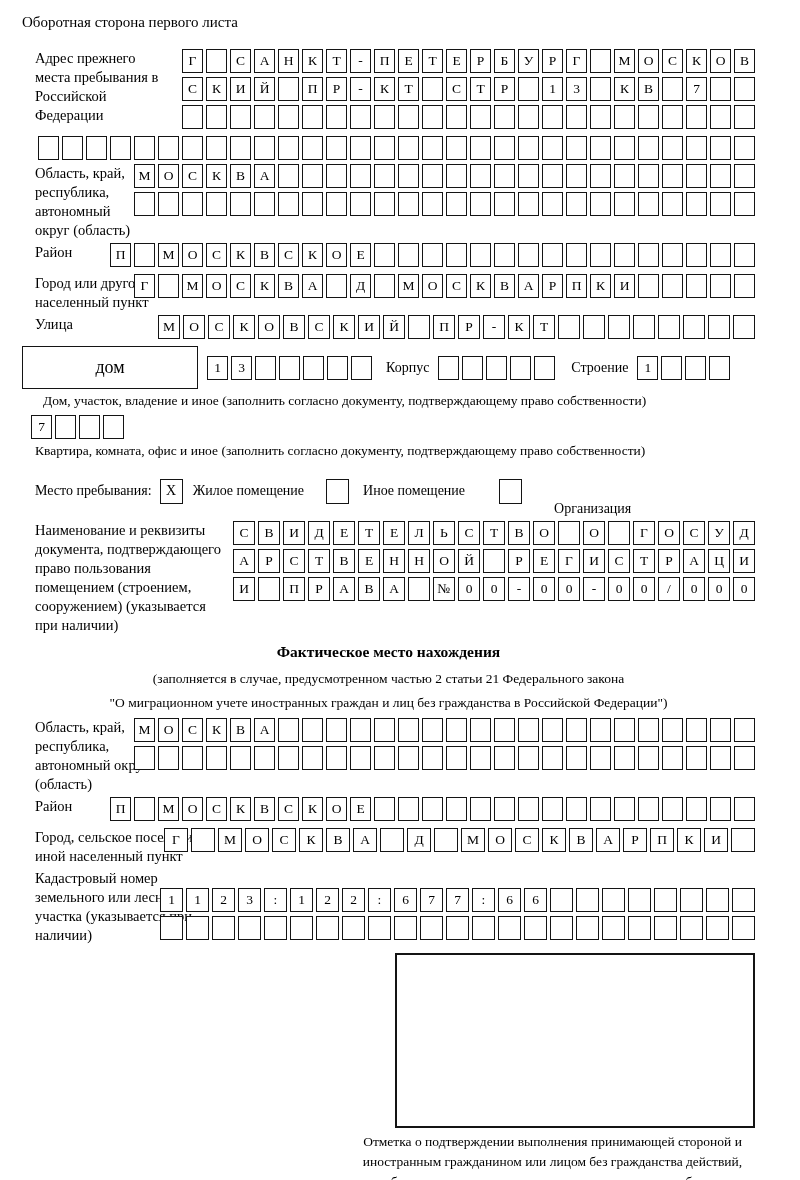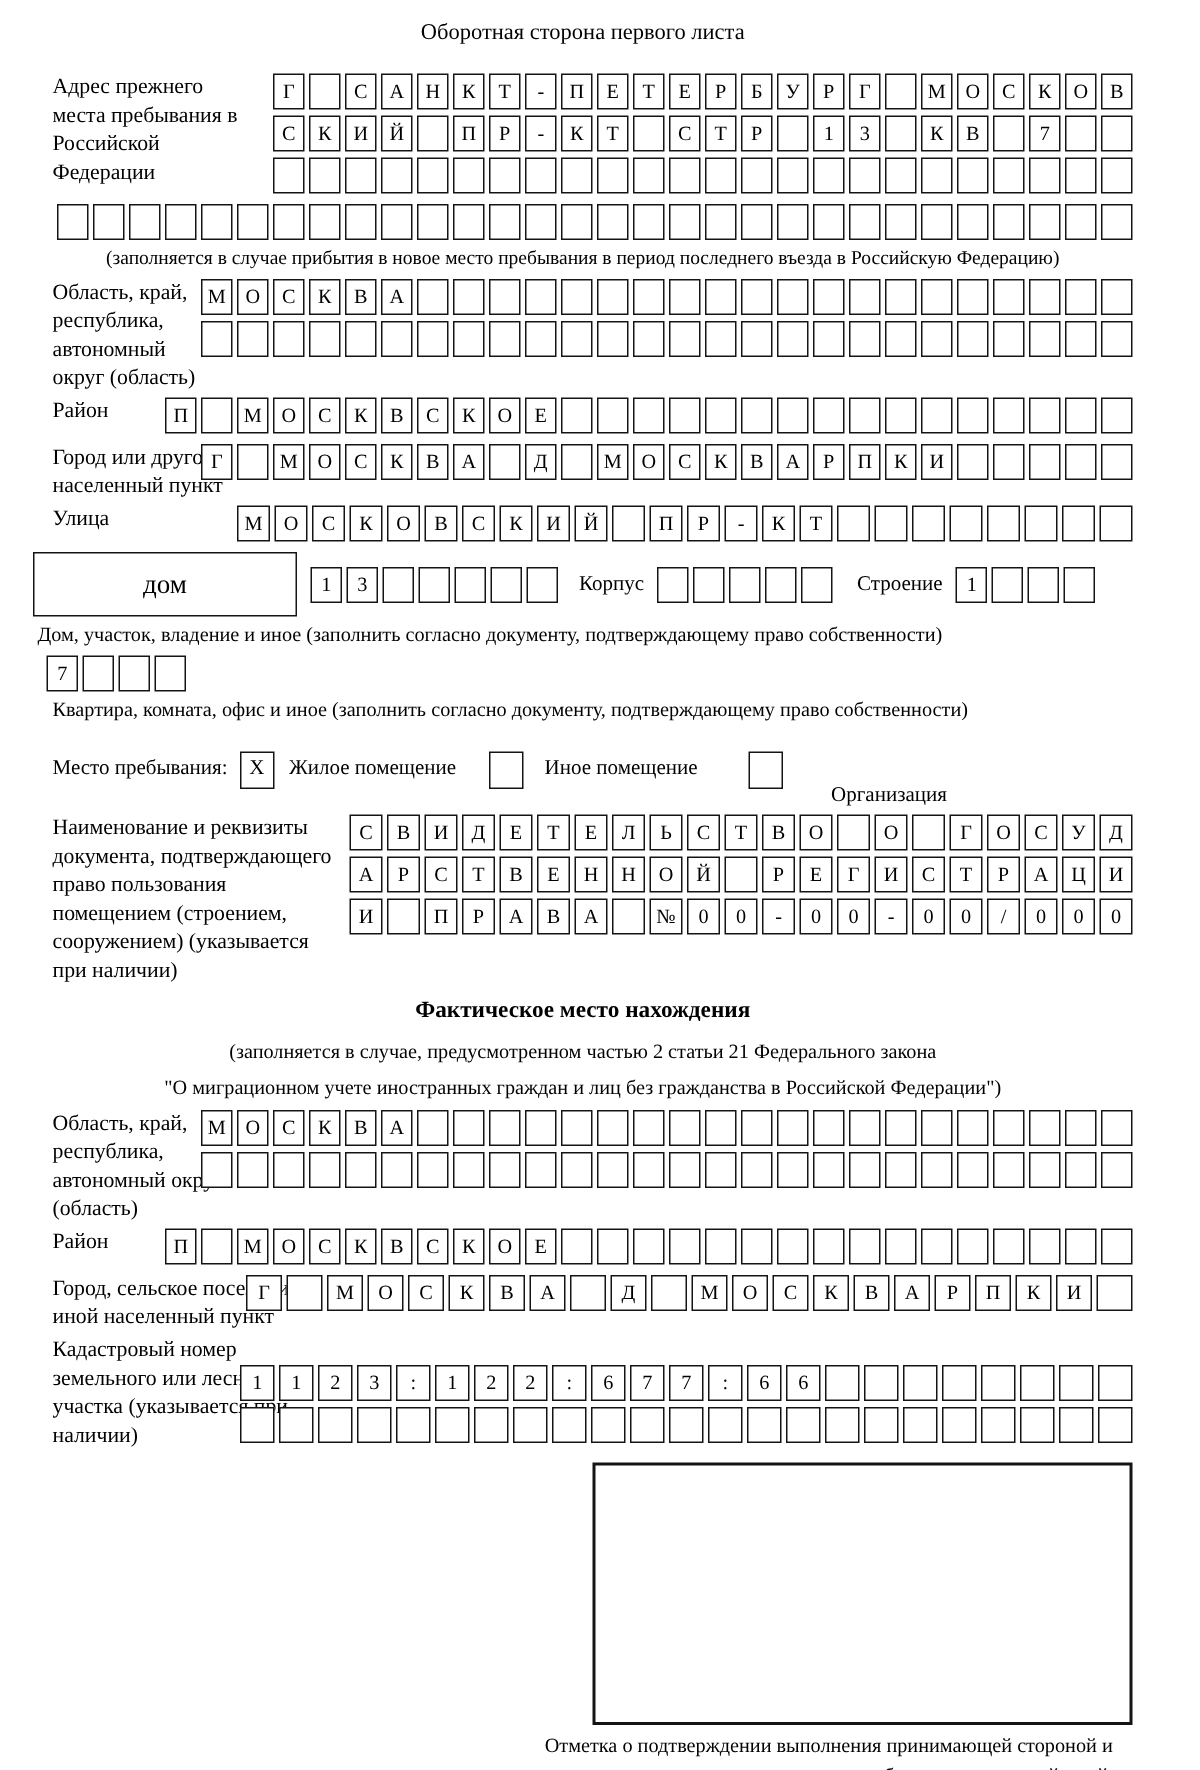--- a/index.html
+++ b/index.html
@@ -4,21 +4,21 @@
 <style>
   * { margin:0; padding:0; box-sizing:border-box; }
   html,body { background:#ffffff; }
   body {
     width:800px; height:1180px; overflow:hidden;
     font-family:"Liberation Serif","DejaVu Serif",serif;
     color:#000; font-size:14px;
   }
   .page { width:800px; height:1180px; padding:14px 45px 0 22px; position:relative; }
 
-  .hdr-note { text-align:center; font-size:15px; margin-bottom:18px; }
+  .hdr-note { text-align:left; font-size:15px; margin-bottom:18px; }
 
   
   .group { display:flex; align-items:flex-start; margin-bottom:3px;justify-content:center; }
   .lbl { font-size:14.5px; line-height:19px; padding-left:13px; }
   .rows { flex:1; min-width:0; }
 
   .cellrow { display:flex; justify-content:flex-end; margin-bottom:4px; }
   .cell {
     width:21px; height:24px; margin-left:3px; flex:none;
     border:1.6px solid #141414; display:flex; align-items:center; justify-content:center;
@@ -167,21 +167,20 @@
       <span class="cell"></span>
       <span class="cell"></span>
       <span class="cell"></span>
       <span class="cell"></span>
       <span class="cell"></span>
       <span class="cell"></span>
       <span class="cell"></span>
       <span class="cell"></span>
       <span class="cell"></span>
     </div>
-  <div class="center-note">(заполняется в случае прибытия в новое место пребывания в период последнего въезда в Российскую Федерацию)</div>
 
 
   <div class="group">
     <div class="lbl" style="width:122px;">Область, край, республика, автономный округ (область)</div>
     <div class="rows">
       <div class="cellrow">
           <span class="cell">М</span>
           <span class="cell">О</span>
           <span class="cell">С</span>
           <span class="cell">К</span>
@@ -360,21 +359,21 @@
         <span class="cell"></span>
       </div>
     <div style="margin:0 6px 0 16px;">Строение</div>
     <div class="cells-inline">
         <span class="cell">1</span>
         <span class="cell"></span>
         <span class="cell"></span>
         <span class="cell"></span>
       </div>
   </div>
-  <div class="caption" style="margin-left:3px;font-family:Liberation Serif, serif;">Дом, участок, владение и иное (заполнить согласно документу, подтверждающему право собственности)</div>
+  <div class="caption" style="margin-left:21px;font-family:Liberation Serif, serif;">Дом, участок, владение и иное (заполнить согласно документу, подтверждающему право собственности)</div>
 
   <div class="inline-row">
     <div class="cells-inline" style="margin-left:6px;">
         <span class="cell">7</span>
         <span class="cell"></span>
         <span class="cell"></span>
         <span class="cell"></span>
       </div>
   </div>
   <div class="caption">Квартира, комната, офис и иное (заполнить согласно документу, подтверждающему право собственности)</div>

